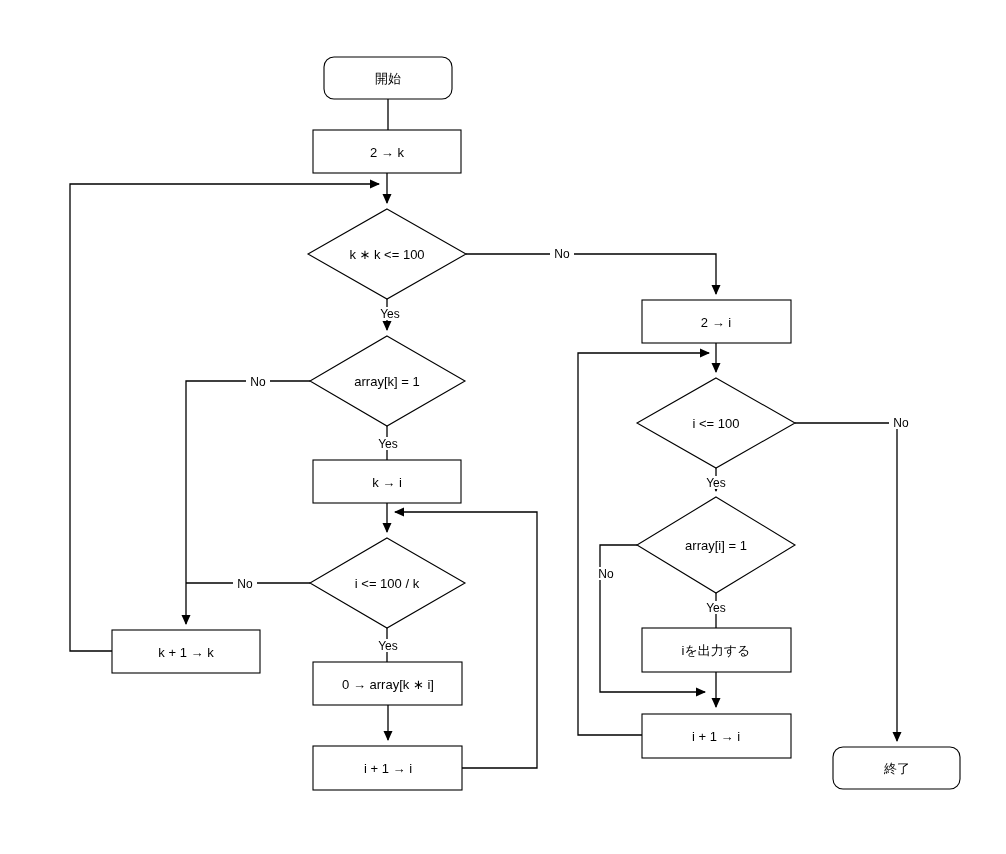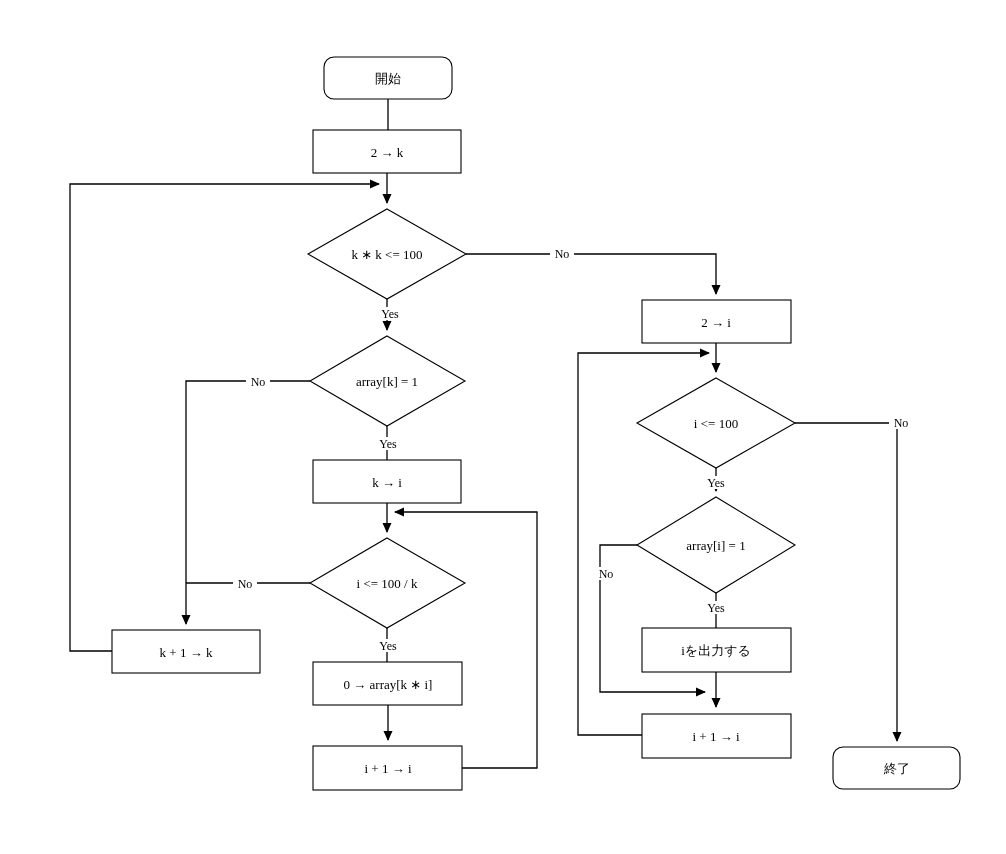--- a/index.html
+++ b/index.html
@@ -8,21 +8,20 @@
     background: #ffffff;
     width: 1006px;
     height: 854px;
     font-family: "Liberation Sans", "DejaVu Sans", sans-serif;
   }
   .canvas {
     position: relative;
     width: 1006px;
     height: 854px;
     background: #ffffff;
-    font-family: Liberation Serif, serif;
   }
   svg { display: block; }
   .node-rect {
     fill: #ffffff;
     stroke: #000000;
     stroke-width: 1.1;
   }
   .node-diamond {
     fill: #ffffff;
     stroke: #000000;

